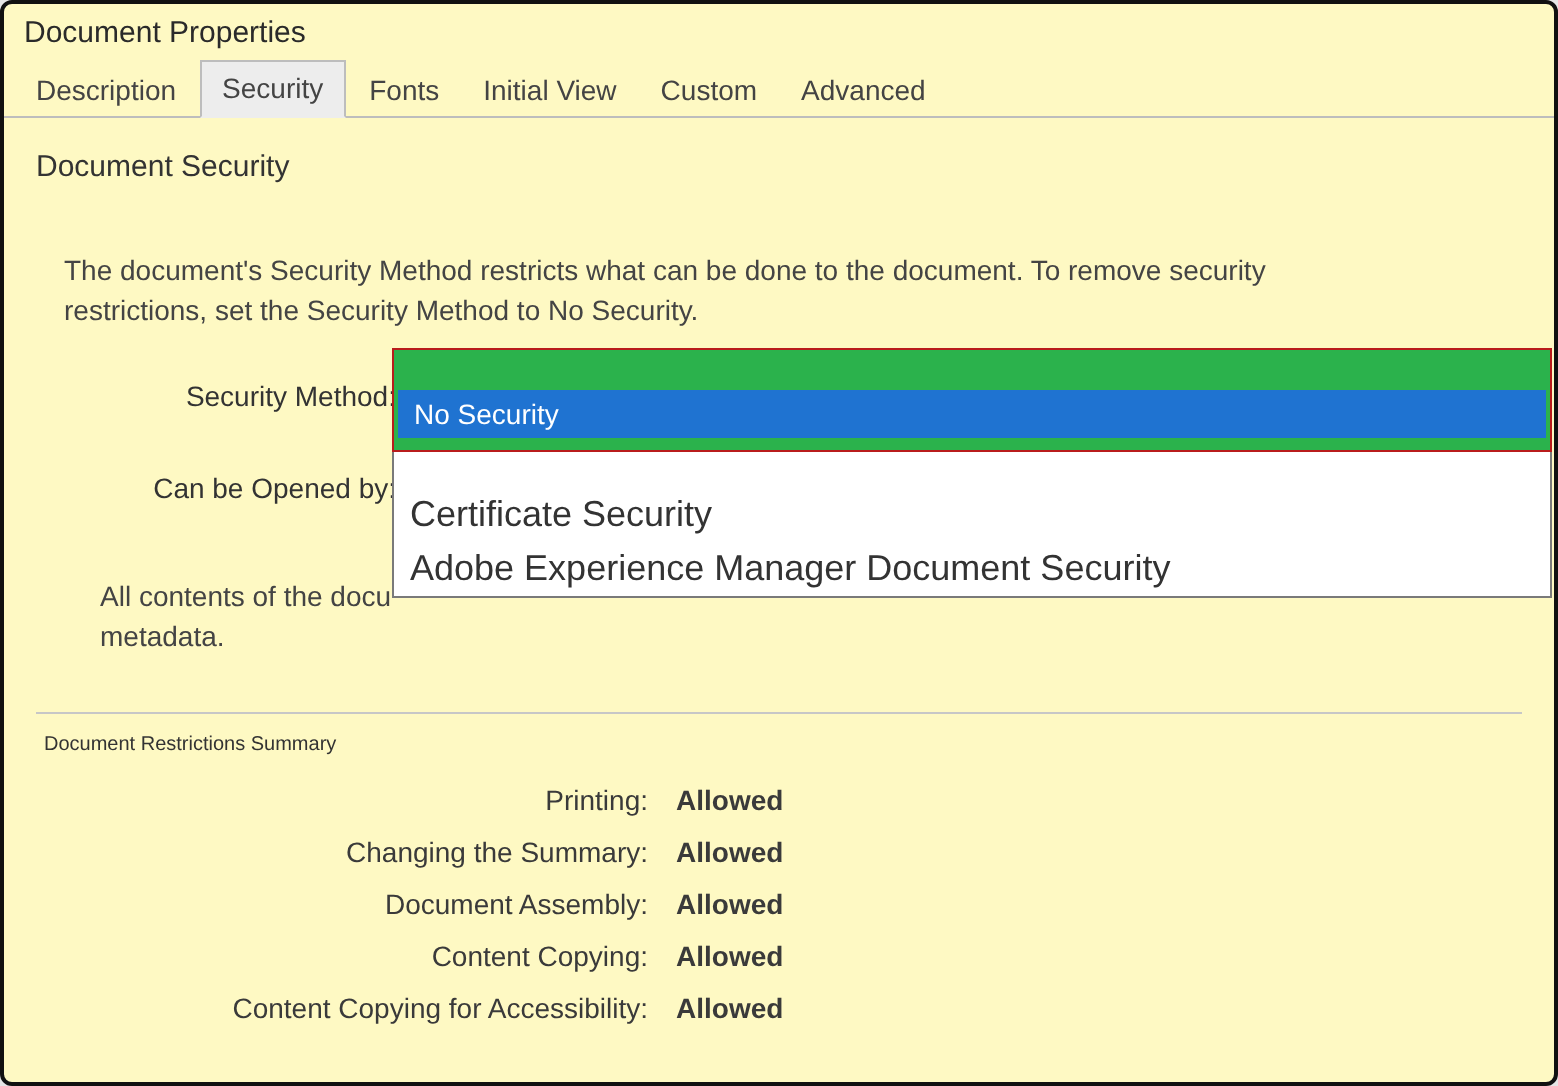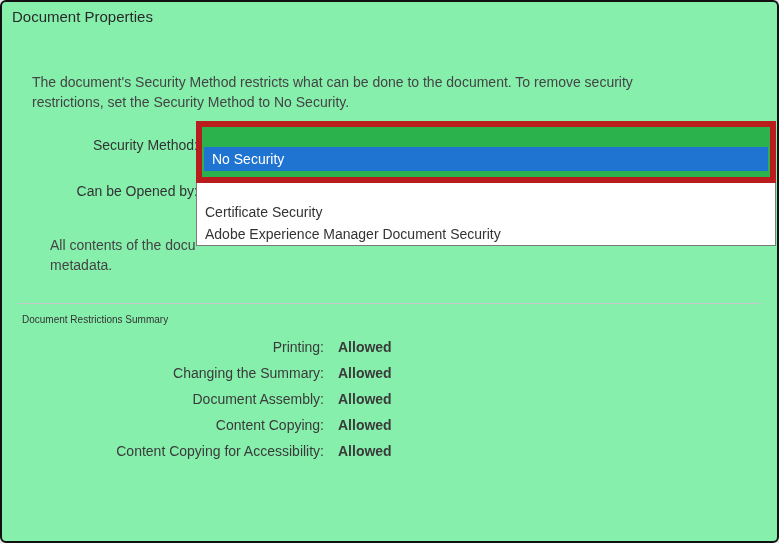--- a/index.html
+++ b/index.html
@@ -10,21 +10,21 @@
     overflow: hidden;
     font-family: "Segoe UI", Tahoma, sans-serif;
     font-size: 14px;
     color: #3a3a3a;
     background: #e6e6e6;
   }
   .window {
     box-sizing: border-box;
     width: 779px;
     height: 543px;
-    background: #86efac;
+    background: #fef9c3;
     border: 2px solid #111;
     border-radius: 6px;
     position: relative;
   }
   .titlebar {
     padding: 6px 10px 4px 10px;
     font-size: 15px;
     color: #2a2a2a;
   }
   .tabs {
@@ -89,40 +89,40 @@
   }
   
   .dropdown-wrap {
     position: absolute;
     left: 178px;
     top: -10px;
     width: 580px;
   }
   .green-highlight {
     background: #2bb24c;
-    border: 6px solid #b91c1c;
+    border: 1px solid #b91c1c;
     padding: 20px 2px 6px 2px;
     box-sizing: border-box;
   }
   .dropdown-selected {
     background: #1f73d1;
     color: #ffffff;
     padding: 4px 8px;
     font-size: 14px;
     cursor: pointer;
   }
   .dropdown-list {
     background: #ffffff;
     border: 1px solid #7a7a7a;
     border-top: none;
     box-sizing: border-box;
   }
   .dropdown-option {
     padding: 3px 8px;
-    font-size: 14px;
+    font-size: 18px;
     color: #333;
     cursor: pointer;
   }
   .dropdown-gap {
     height: 18px;
   }
   .divider {
     border: none;
     border-top: 1px solid #c7c7c7;
     margin: 28px 0 10px 0;
@@ -152,22 +152,31 @@
     font-weight: bold;
   }
 </style>
 </head>
 <body>
 
 <div class="window">
 
   <div class="titlebar">Document Properties</div>
 
+  <div class="tabs">
+    <div class="tab">Description</div>
+    <div class="tab active">Security</div>
+    <div class="tab">Fonts</div>
+    <div class="tab">Initial View</div>
+    <div class="tab">Custom</div>
+    <div class="tab">Advanced</div>
+  </div>
 
   <div class="panel">
+    <div class="section-title">Document Security</div>
     <div class="helptext">The document's Security Method restricts what can be done to the document. To remove security restrictions, set the Security Method to No Security.</div>
 
     <div class="form-area">
       <div class="form-row">
         <div class="form-label">Security Method:</div>
       </div>
       <div class="form-row">
         <div class="form-label">Can be Opened by:</div>
       </div>
 

